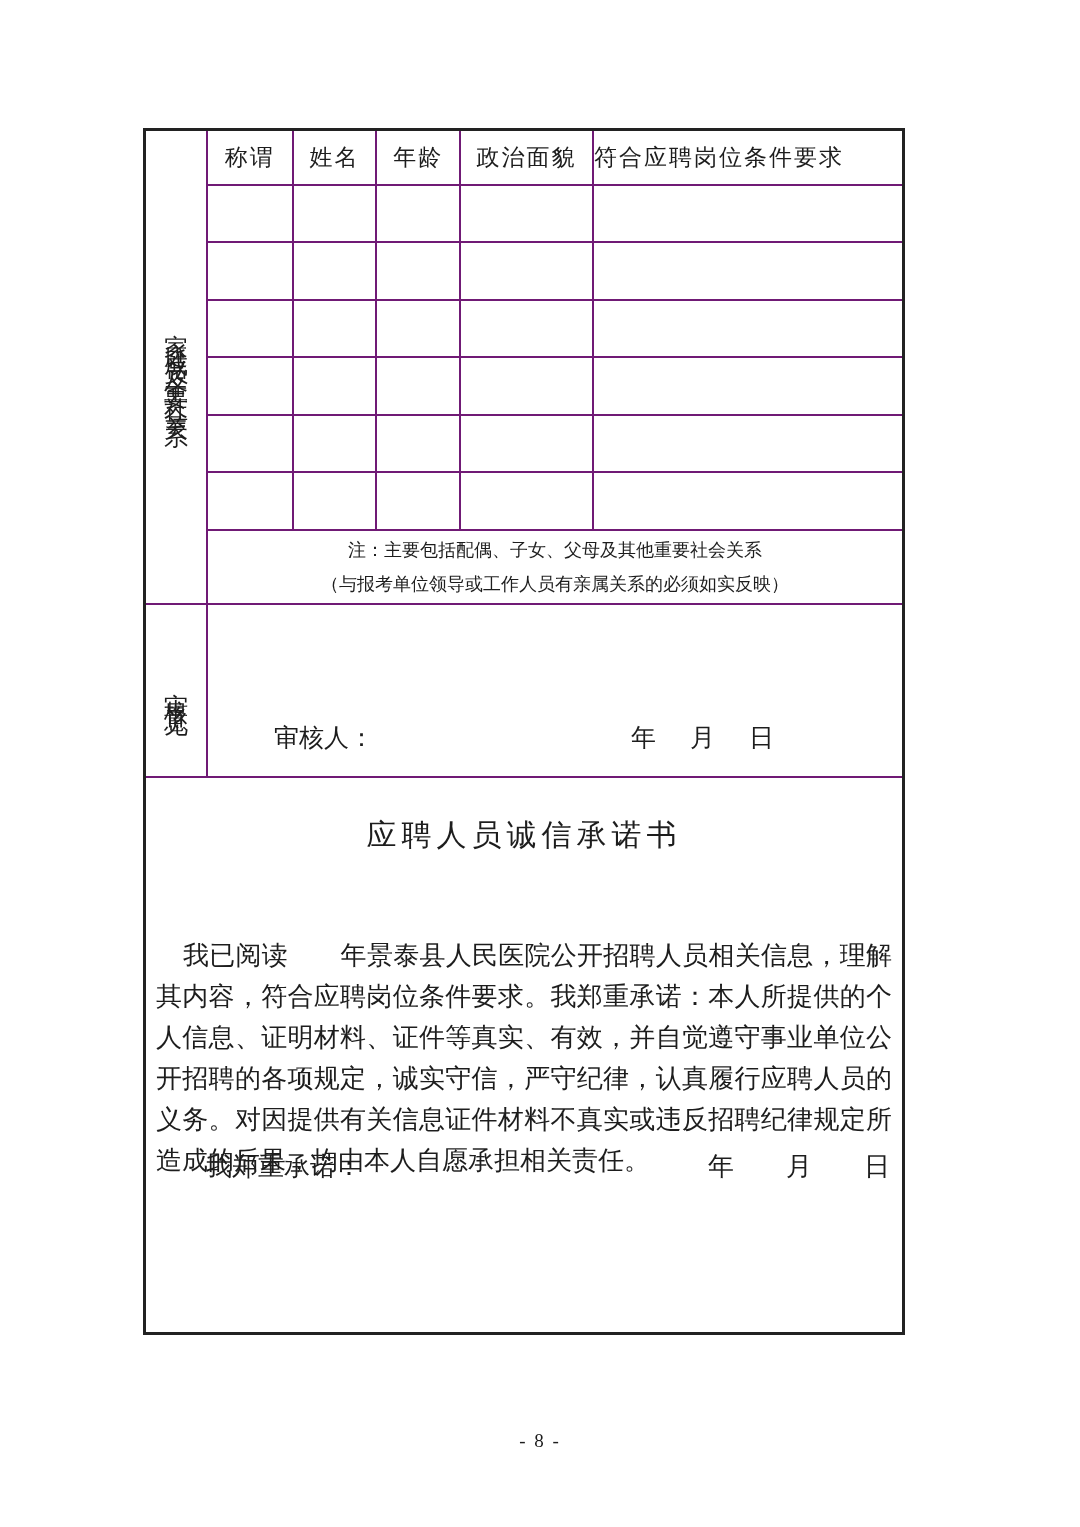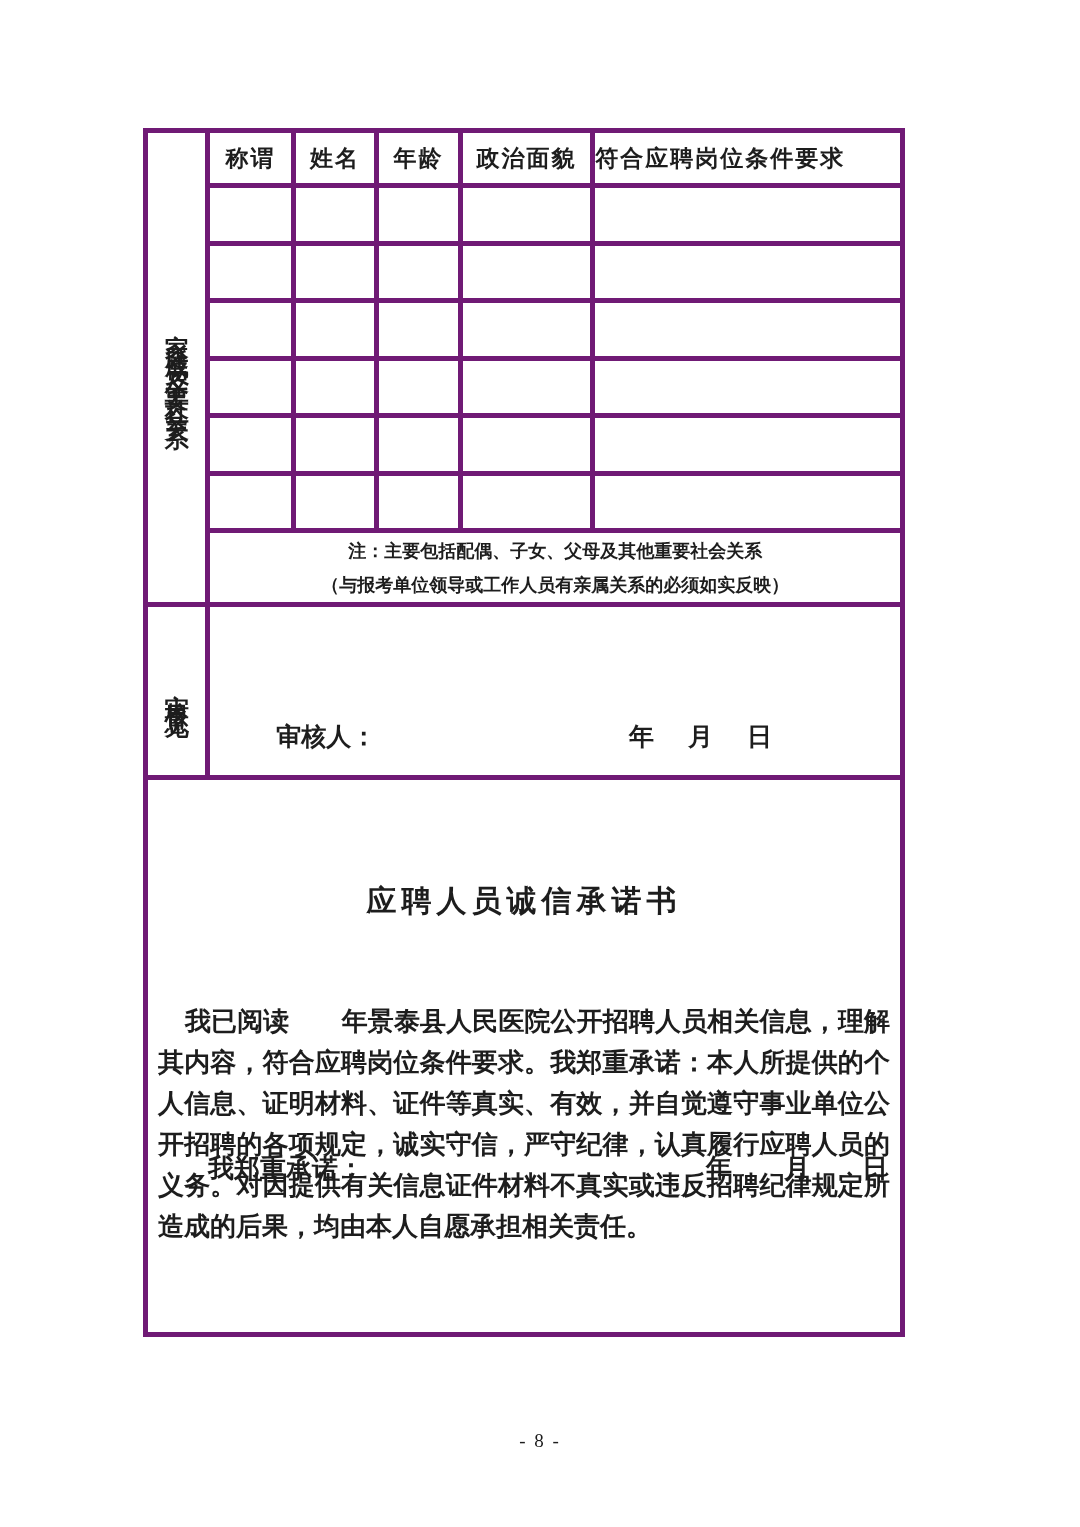--- a/index.html
+++ b/index.html
@@ -16,23 +16,23 @@
     overflow: hidden;
   }
   table.form {
     position: absolute; left: 143px; top: 128px;
     width: 762px;
     border-collapse: collapse;
     table-layout: fixed;
     border: 3px solid #222222;
   }
   .form td, .form th {
-    border: 5px solid #701a75;
+    border: 2px solid #701a75;
     padding: 0;
-    font-weight: bold;
+    font-weight: normal;
   }
   .header-row { height: 55px; }
   .hdr { font-size: 23px; text-align: center; letter-spacing: 2px; }
   .hdr-wide { text-align: left; padding-left: 12px; }
   .data-row { height: 57.5px; }
   .side-cell { text-align: center; vertical-align: middle; }
   .vlabel {
     writing-mode: vertical-rl;
     text-orientation: upright;
     font-size: 24px;
@@ -51,21 +51,21 @@
   .audit-cell { height: 173px; vertical-align: bottom; }
   .audit-line {
     display: flex; justify-content: space-between; align-items: baseline;
     padding: 0 128px 22px 66px;
     font-size: 25px;
     margin-top: 28px;
   }
   .date-group { display: inline-flex; }
   .date-audit { gap: 34px; }
   .box-cell { height: 557px; padding: 0; vertical-align: top; }
-  .box { position: relative; height: 428px; padding: 104px 10px 0; }
+  .box { position: relative; height: 428px; padding: 40px 10px 0; }
   .box-title {
     text-align: center;
     font-size: 30px;
     line-height: 34px;
     letter-spacing: 5px;
   }
   .box-body {
     margin: 83px 0 8px;
     font-size: 26px;
     line-height: 41px;

